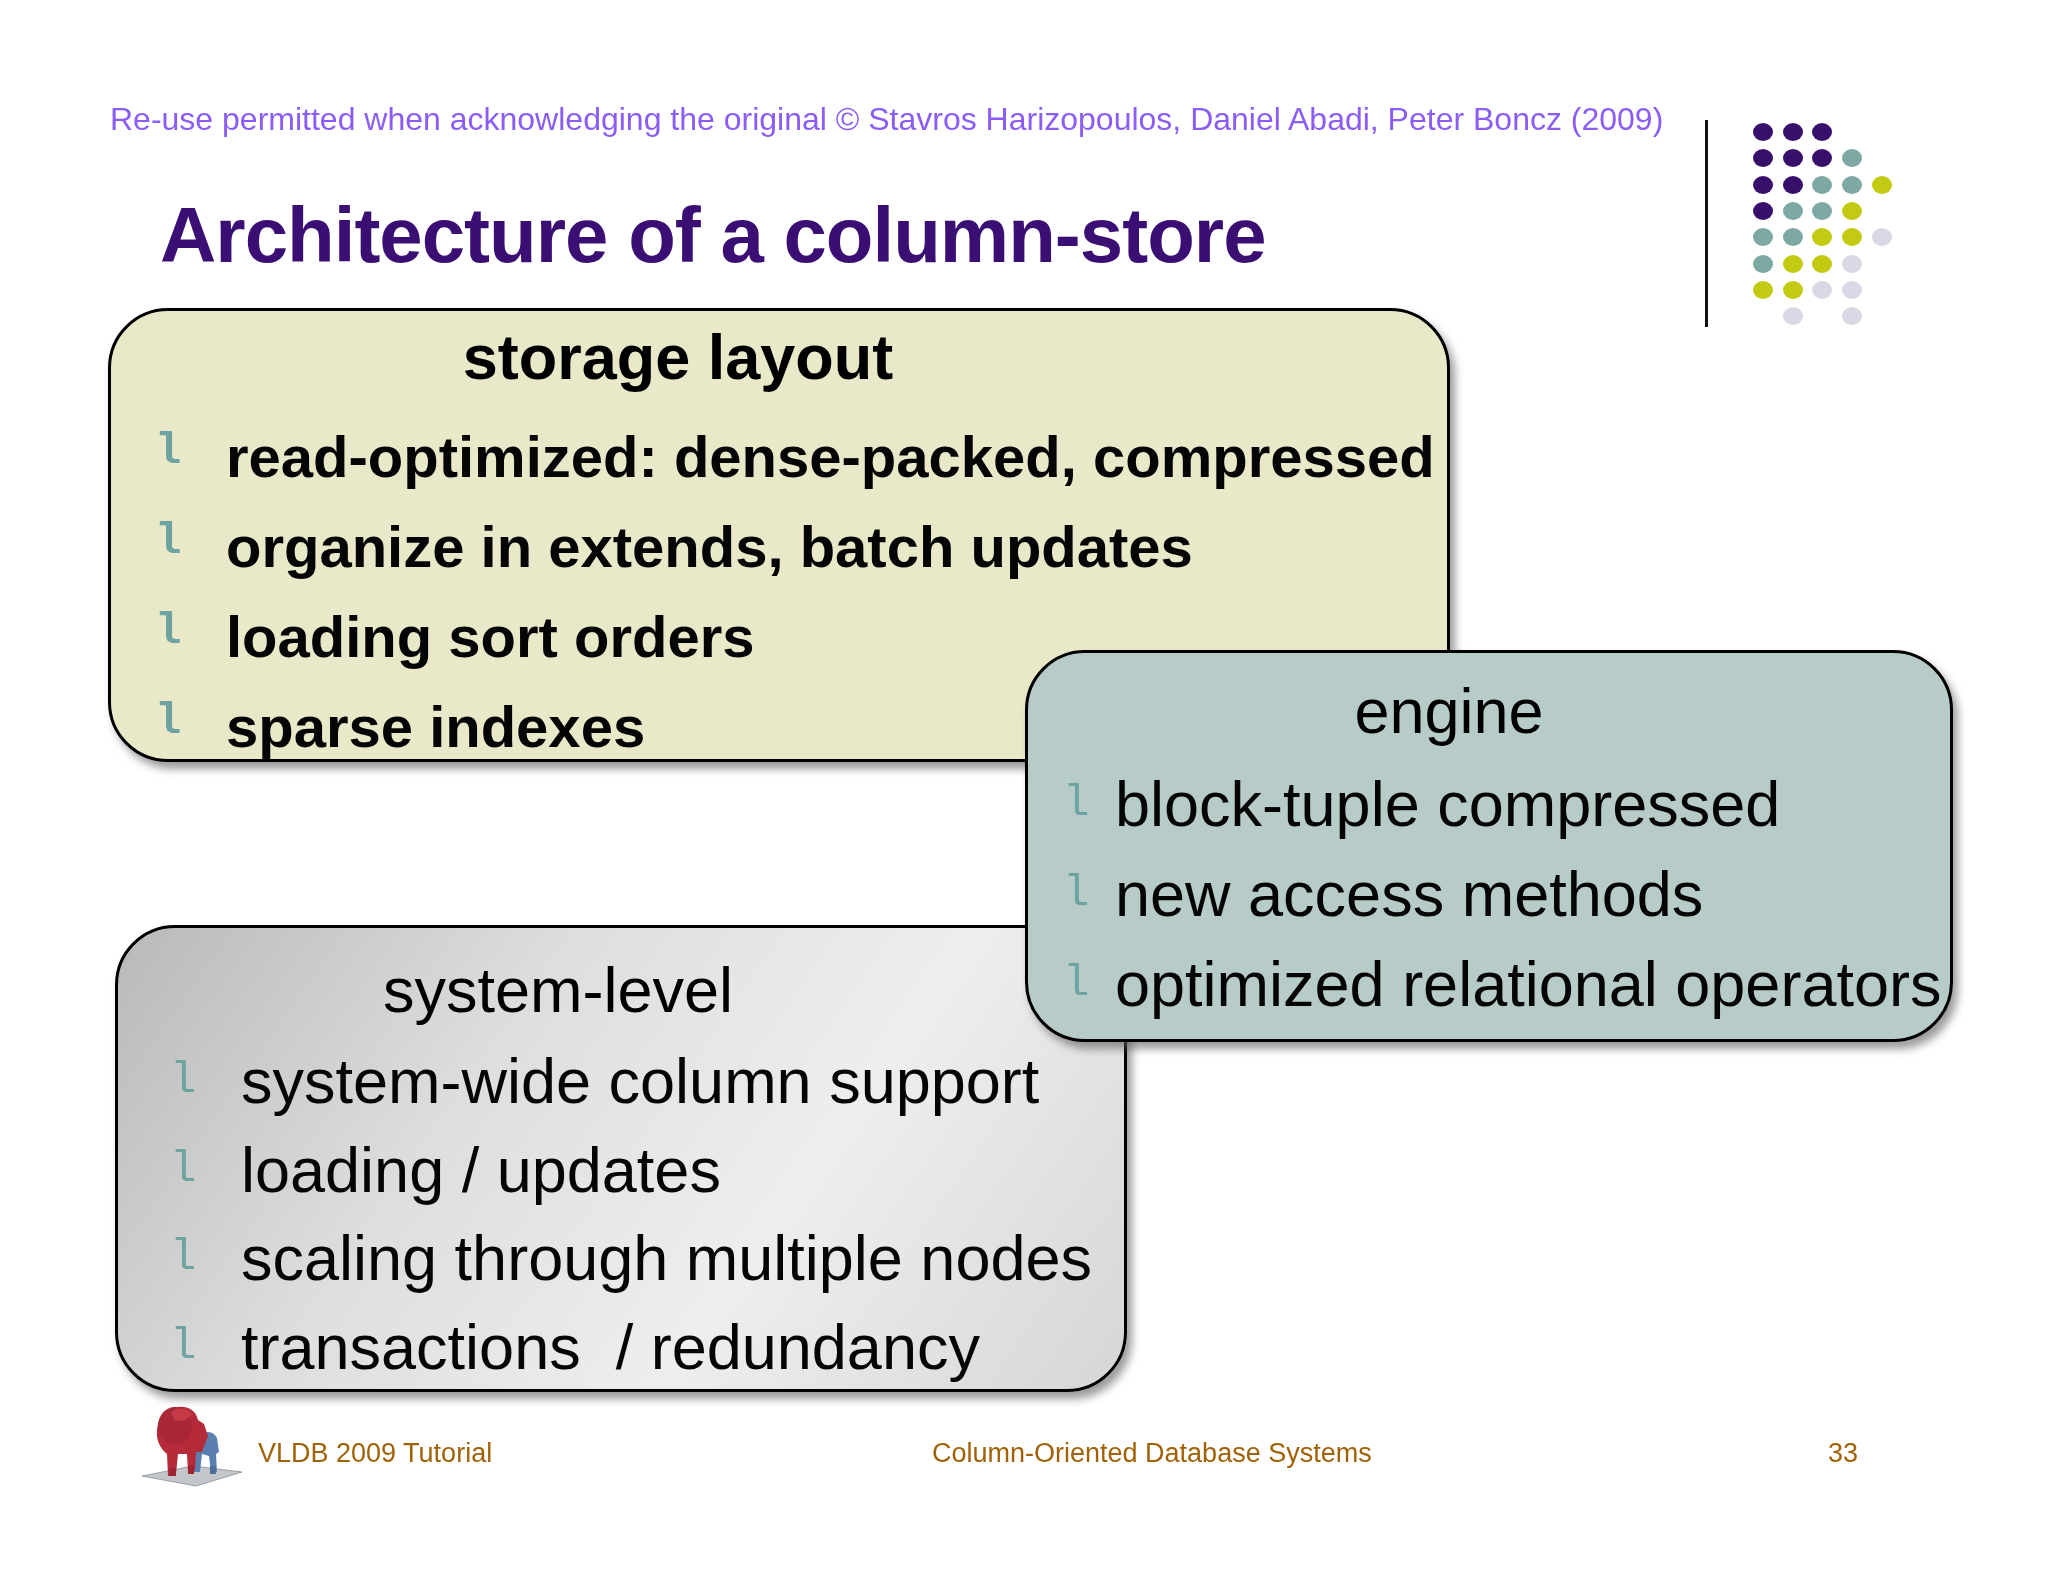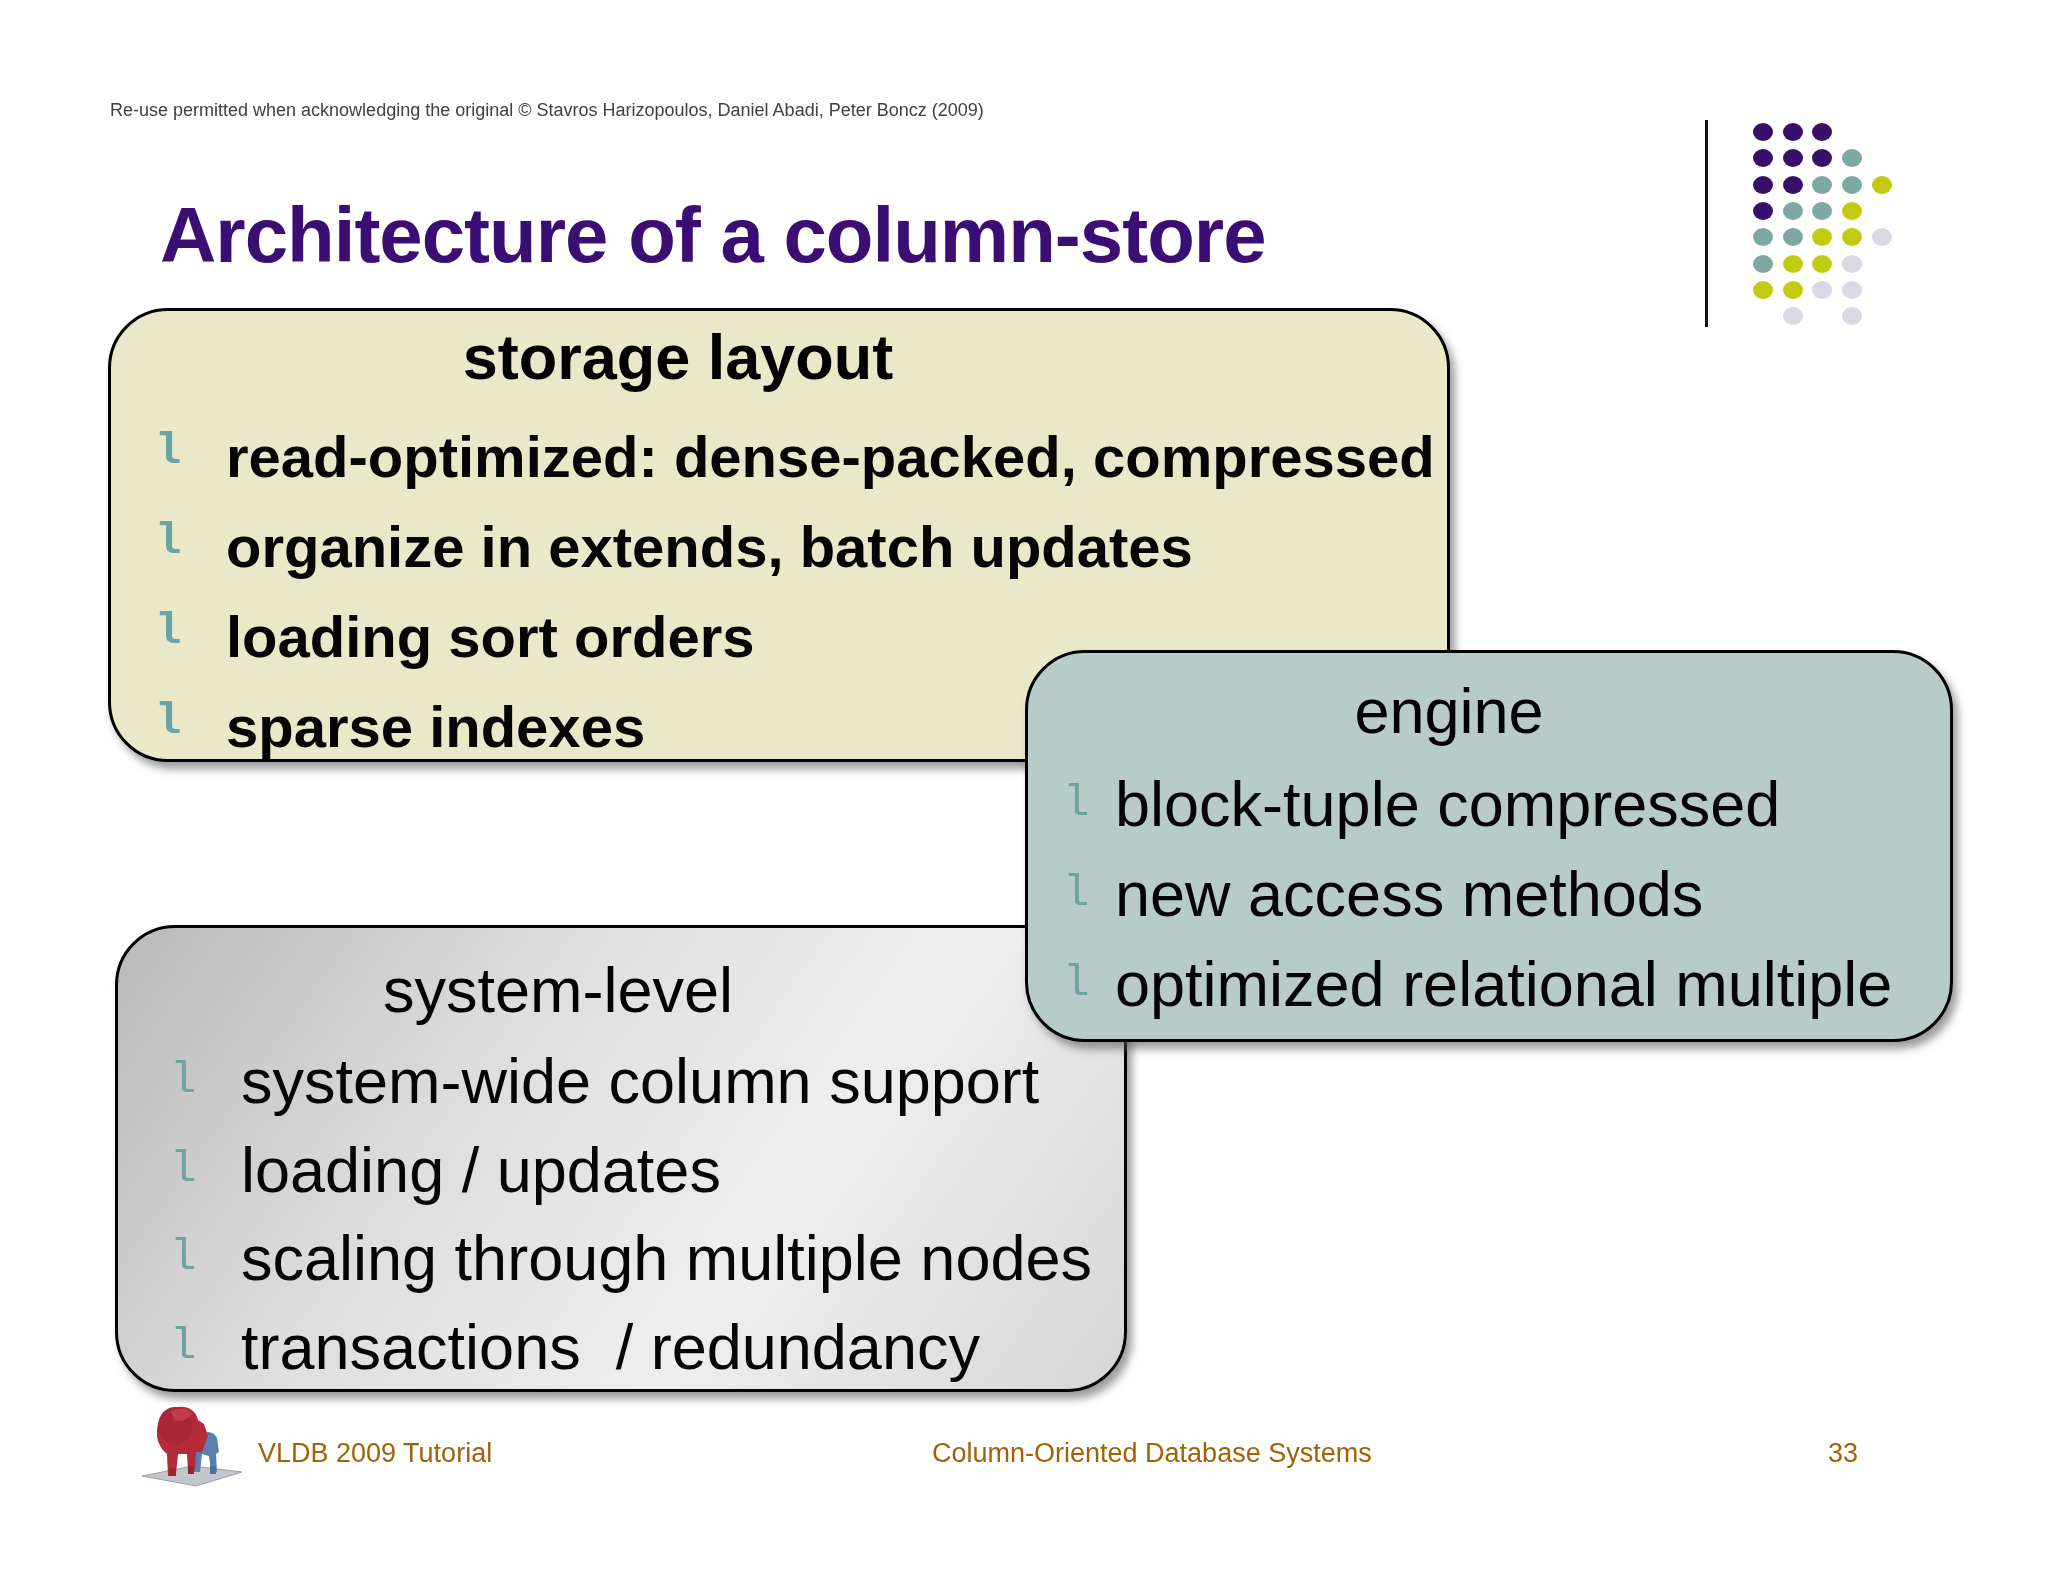--- a/index.html
+++ b/index.html
@@ -11,21 +11,21 @@
   }
   html,body{margin:0;padding:0;}
   body{
     width:2048px;height:1582px;position:relative;background:#ffffff;
     font-family:"Liberation Sans",sans-serif;color:var(--text_color);
     overflow:hidden;
   }
   .abs{position:absolute;}
   
   .copyright{
-    left:110px;top:100px;font-size:18px;line-height:1.2;color:#404040;
+    left:110px;top:100px;font-size:32px;line-height:1.2;color:#8b5cf6;
   }
   
   .slide-title{
     left:160px;top:190px;font-size:78px;font-weight:bold;color:var(--title_color);
     letter-spacing:-1px;white-space:nowrap;
   }
   
   .logo{left:0;top:0;width:2048px;height:400px;pointer-events:none;}
   .logo-line{position:absolute;left:1705px;top:120px;width:3px;height:207px;background:#111;}
   .dot{position:absolute;width:20px;height:18px;border-radius:50%;}
@@ -155,21 +155,21 @@
   <div class="brow r0">
     <span class="blt">l</span>
     <span class="btxt">block-tuple compressed</span>
   </div>
   <div class="brow r1">
     <span class="blt">l</span>
     <span class="btxt">new access methods</span>
   </div>
   <div class="brow r2">
     <span class="blt">l</span>
-    <span class="btxt">optimized relational multiple</span>
+    <span class="btxt">optimized relational operators</span>
   </div>
 </div>
 
 <svg class="abs lion" viewBox="0 0 108 92">
   <polygon points="4,80 55,70 104,76 58,90" fill="#c3c7cc" stroke="#9aa0a6" stroke-width="1"></polygon>
   <path d="M63,38 C70,34 76,36 79,42 L81,56 78,58 79,76 73,76 71,60 64,58 62,76 56,76 56,56 Z" fill="#5b7fae"></path>
   <path d="M36,12 C48,8 58,14 60,24 L66,28 70,40 64,56 58,56 57,74 50,76 49,58 40,58 38,78 30,80 29,58 C22,52 18,44 19,34 C20,22 26,15 36,12 Z" fill="#b52b3a"></path>
   <ellipse cx="37" cy="30" rx="17" ry="19" fill="#a82636"></ellipse>
   <path d="M33,16 C40,10 50,12 54,18 C50,24 42,26 36,24 Z" fill="#c43a46"></path>
   <rect x="31" y="72" width="7" height="8" fill="#9e2331"></rect>

